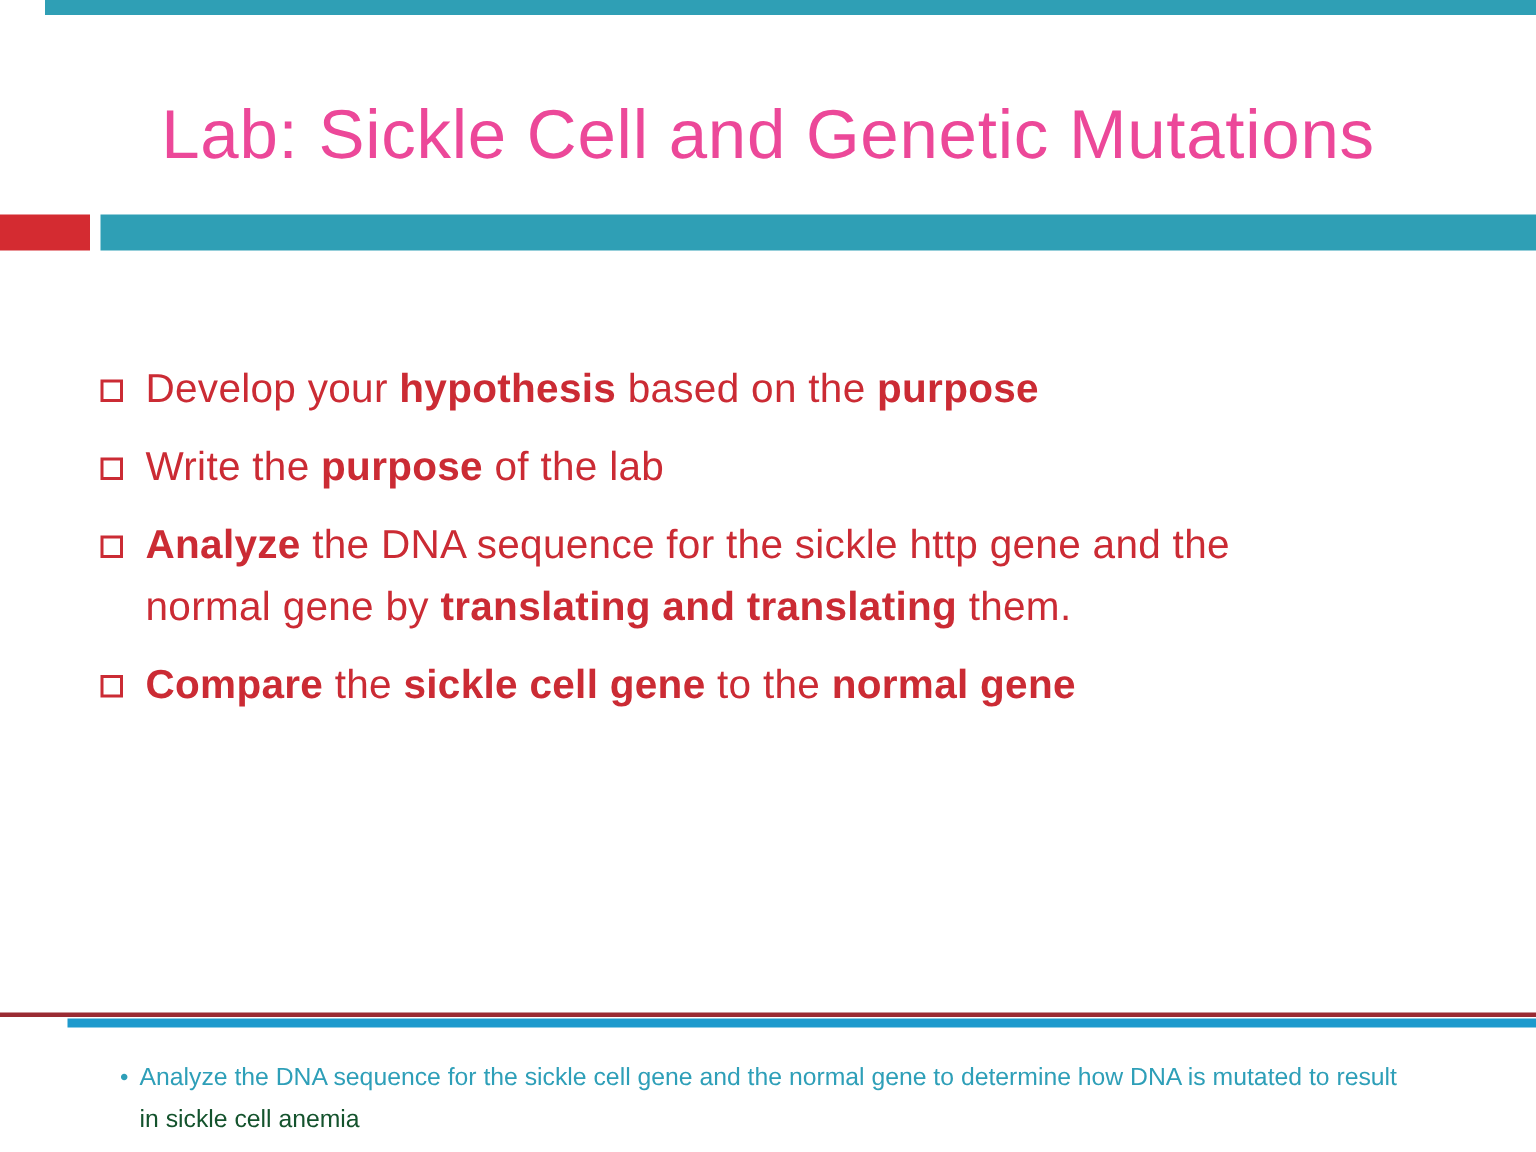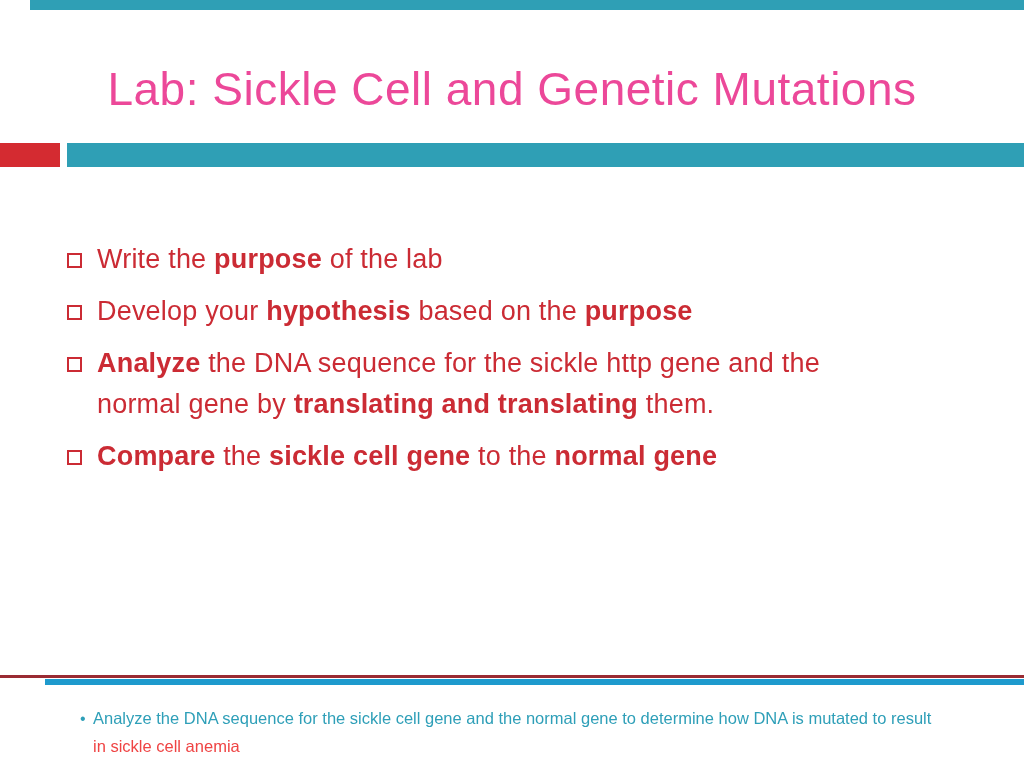--- a/index.html
+++ b/index.html
@@ -22,41 +22,41 @@
   .bullet-list{position:absolute;left:66px;top:239px;width:920px;color:#CB2B34;font-size:27px;letter-spacing:.2px;}
   .bullet-item{margin-bottom:11px;}
   .bullet-line{position:relative;padding-left:31px;line-height:41px;white-space:nowrap;}
   .sq{position:absolute;left:1px;top:14px;width:11px;height:11px;border:2px solid #CB2B34;background:transparent;}
   .b{font-weight:700;}
   .footer-line-maroon{position:absolute;left:0;right:0;top:675px;height:3px;background:#9A2B33;}
   .footer-line-blue{position:absolute;left:45px;right:0;top:679px;height:6px;background:#1E9ACD;}
   .objectives-label{position:absolute;left:28px;top:688px;font-size:18px;font-weight:700;color:#B32A39;letter-spacing:.2px;}
   .obj-dot{position:absolute;left:80px;top:710px;font-size:16px;color:#2E9FB8;}
   .obj-line1{position:absolute;left:93px;top:709px;font-size:16.5px;color:#2E9FB8;white-space:nowrap;}
-  .obj-line2{position:absolute;left:93px;top:737px;font-size:16.5px;color:#ef4444;white-space:nowrap;}
+  .obj-line2{position:absolute;left:93px;top:737px;font-size:16.5px;color:#14532d;white-space:nowrap;}
 </style>
 </head>
 <body>
 
 <div class="slide">
 
   <div class="top-bar"></div>
 
   <h1 class="title">Lab: Sickle Cell and Genetic Mutations</h1>
 
   <div class="divider-square"></div>
   <div class="divider-bar"></div>
 
 
   <div class="bullet-list">
       <div class="bullet-item">
-        <div class="bullet-line"><span class="sq"></span><span>Write the </span><span class="b">purpose</span><span> of the lab</span></div>
+        <div class="bullet-line"><span class="sq"></span><span>Develop your </span><span class="b">hypothesis</span><span> based on the </span><span class="b">purpose</span></div>
       </div>
       <div class="bullet-item">
-        <div class="bullet-line"><span class="sq"></span><span>Develop your </span><span class="b">hypothesis</span><span> based on the </span><span class="b">purpose</span></div>
+        <div class="bullet-line"><span class="sq"></span><span>Write the </span><span class="b">purpose</span><span> of the lab</span></div>
       </div>
       <div class="bullet-item">
         <div class="bullet-line"><span class="sq"></span><span class="b">Analyze</span><span> the DNA sequence for the sickle http gene and the</span></div>
         <div class="bullet-line"><span>normal gene by </span><span class="b">translating and translating</span><span> them.</span></div>
       </div>
       <div class="bullet-item">
         <div class="bullet-line"><span class="sq"></span><span class="b">Compare</span><span> the </span><span class="b">sickle cell gene</span><span> to the </span><span class="b">normal gene</span></div>
       </div>
     </div>
 

